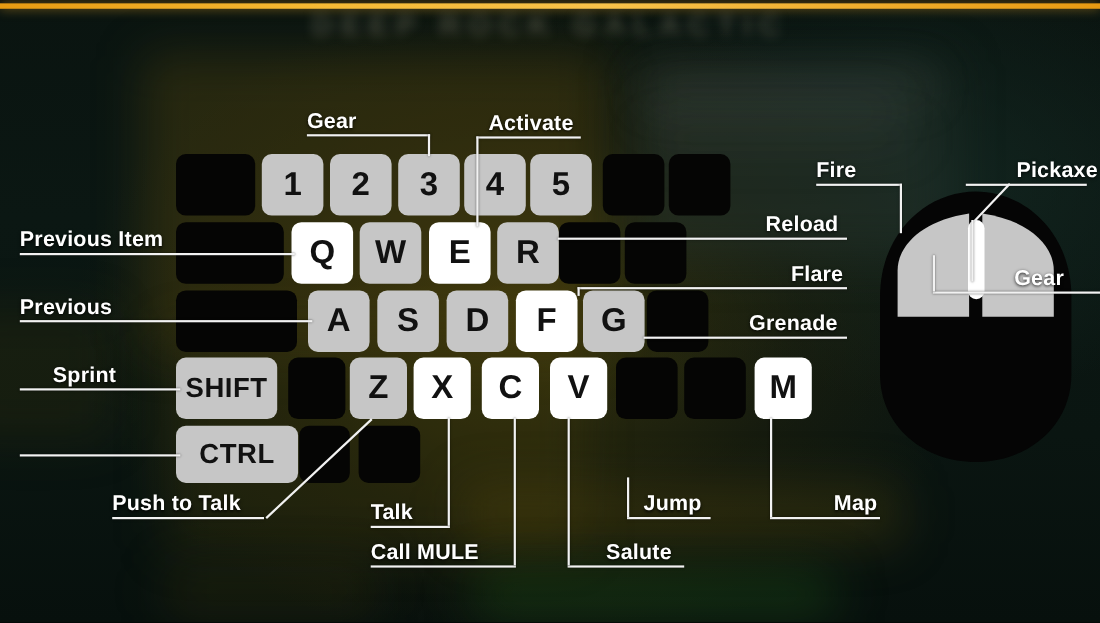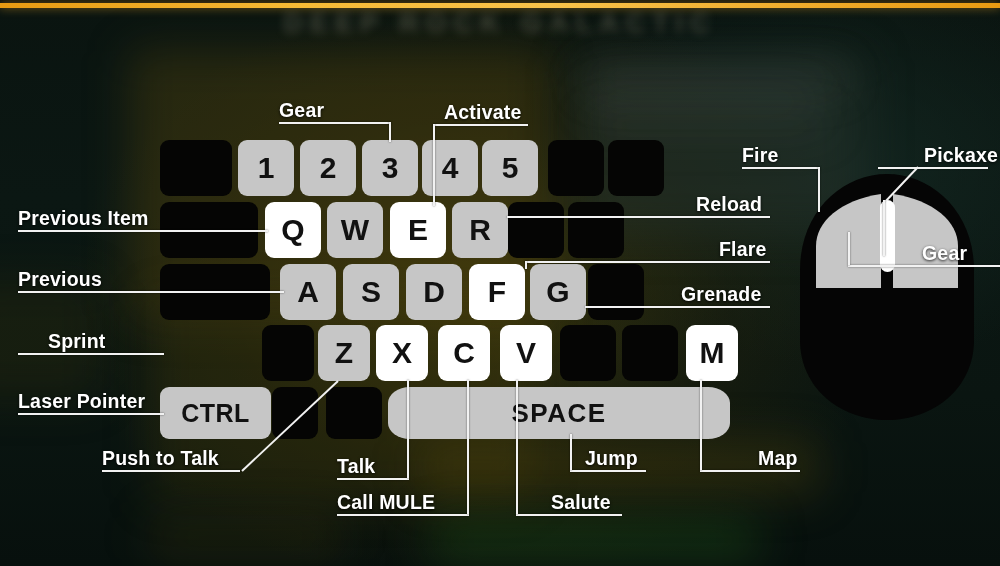--- a/index.html
+++ b/index.html
@@ -126,41 +126,41 @@
   <div class="key grey lg" style="left:406px;top:264px;width:56px;height:56px;">
     <span>D</span>
     </div>
   <div class="key white lg" style="left:469px;top:264px;width:56px;height:56px;">
     <span>F</span>
     </div>
   <div class="key grey lg" style="left:530px;top:264px;width:56px;height:56px;">
     <span>G</span>
     </div>
 
+  <div class="key grey word" style="left:160px;top:325px;width:92px;height:56px;">
+    <span>SHIFT</span>
+    </div>
   <div class="key grey lg" style="left:318px;top:325px;width:52px;height:56px;">
     <span>Z</span>
     </div>
   <div class="key white lg" style="left:376px;top:325px;width:52px;height:56px;">
     <span>X</span>
     </div>
   <div class="key white lg" style="left:438px;top:325px;width:52px;height:56px;">
     <span>C</span>
     </div>
   <div class="key white lg" style="left:500px;top:325px;width:52px;height:56px;">
     <span>V</span>
     </div>
   <div class="key white lg" style="left:686px;top:325px;width:52px;height:56px;">
     <span>M</span>
     </div>
 
   <div class="key grey word" style="left:160px;top:387px;width:111px;height:52px;">
     <span>CTRL</span>
-    </div>
-  <div class="key grey space" style="left:388px;top:387px;width:342px;height:52px;">
-    <span>SPACE</span>
     </div>
 
   <div class="mouse-wrap" style="left:780px;top:170px;width:215px;height:255px;">
     <svg width="215" height="255" viewBox="0 0 215 255">
       <path d="M107 4 C 62 4, 20 42, 20 100 L20 170 C20 218, 60 250, 107 250 C154 250, 194 218, 194 170 L194 100 C194 42, 152 4, 107 4 Z" fill="#050505"></path>
       <path d="M101 24 L101 118 L36 118 L36 76 C36 52, 60 30, 101 24 Z" fill="#c6c6c6"></path>
       <path d="M113 24 L113 118 L178 118 L178 76 C178 52, 154 30, 113 24 Z" fill="#c6c6c6"></path>
       <rect x="100" y="30" width="15" height="72" rx="7.5" fill="#ffffff"></rect>
     </svg>
   </div>
@@ -175,21 +175,20 @@
 
   <div class="label" style="left:18px;top:207px;">Previous Item</div>
   <div class="ln h" style="left:18px;top:230px;width:250px;"></div>
 
   <div class="label" style="left:18px;top:268px;">Previous</div>
   <div class="ln h" style="left:18px;top:291px;width:266px;"></div>
 
   <div class="label" style="left:18px;top:330px;margin-left:30px;">Sprint</div>
   <div class="ln h" style="left:18px;top:353px;width:146px;"></div>
 
-  <div class="label" style="left:18px;top:390px;">Laser Pointer</div>
   <div class="ln h" style="left:18px;top:413px;width:146px;"></div>
 
   <div class="label" style="left:102px;top:447px;">Push to Talk</div>
   <div class="ln h" style="left:102px;top:470px;width:138px;"></div>
   <svg class="diag" style="left:230px;top:375px;width:110px;height:100px;">
     <line x1="108" y1="6" x2="12" y2="96" stroke="#f2f2f2" stroke-width="2"></line>
   </svg>
 
   <div class="label" style="left:337px;top:455px;">Talk</div>
   <div class="ln h" style="left:337px;top:478px;width:72px;"></div>

